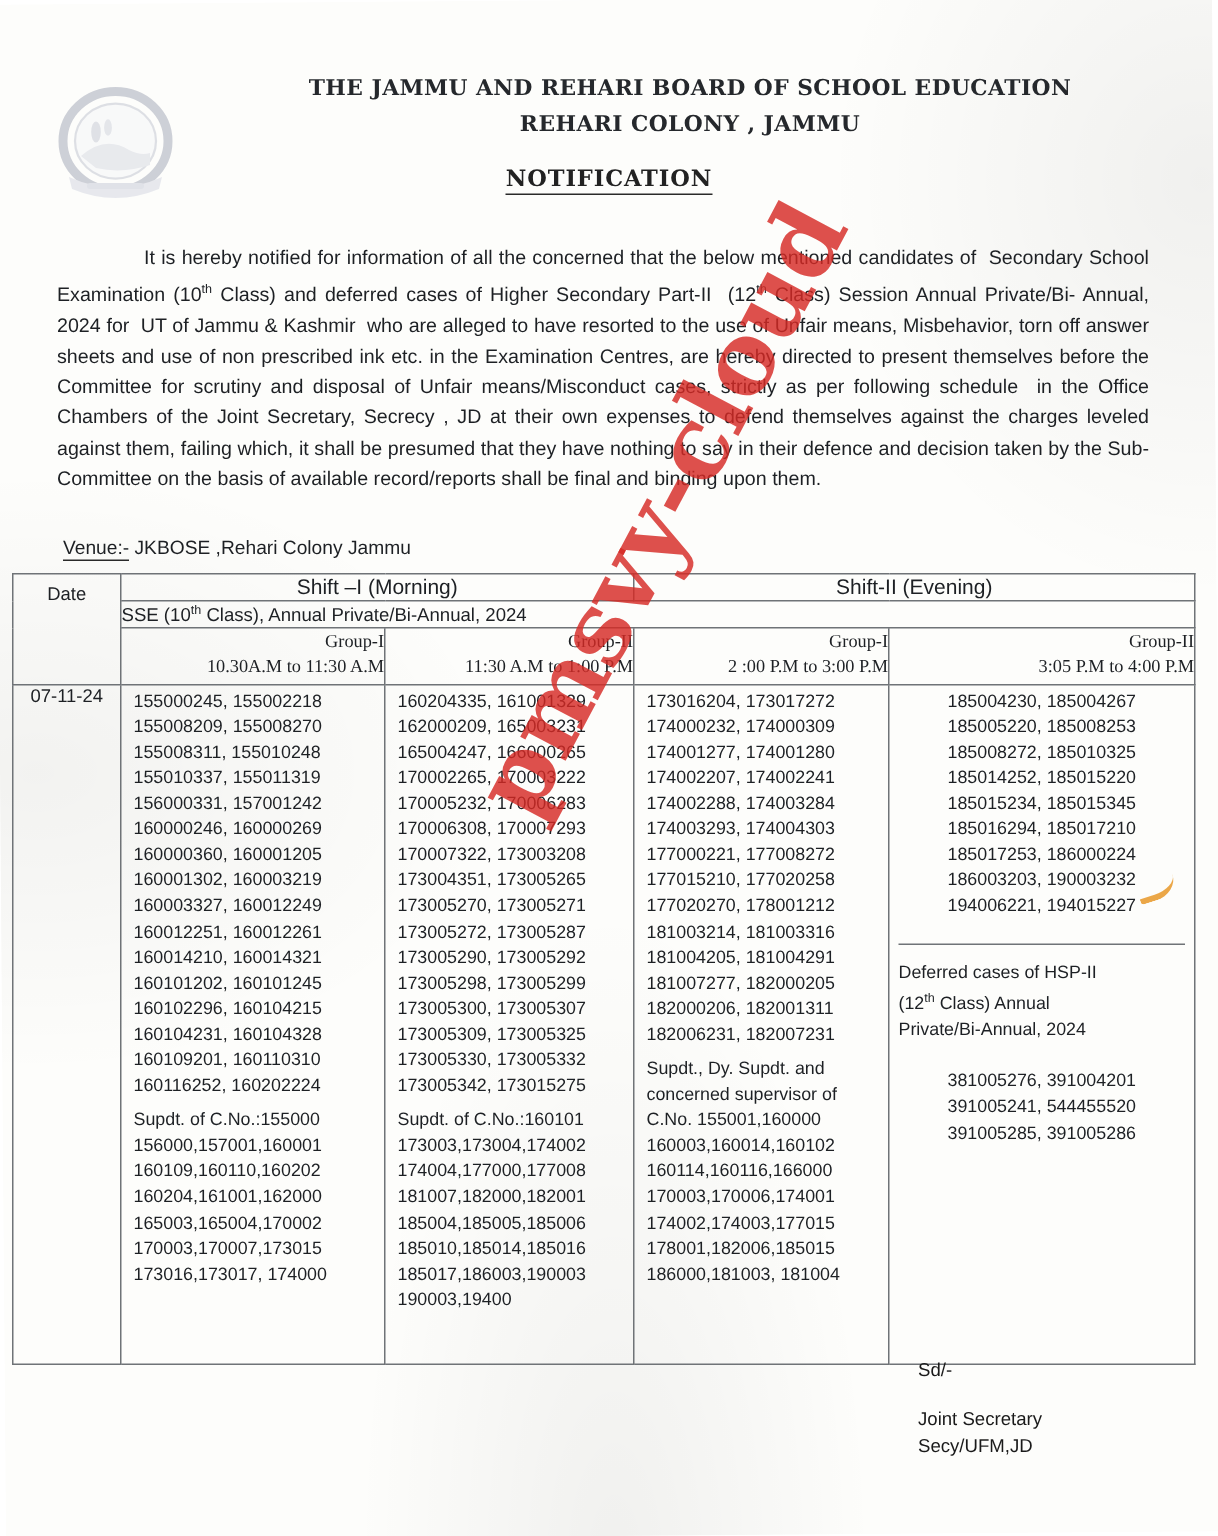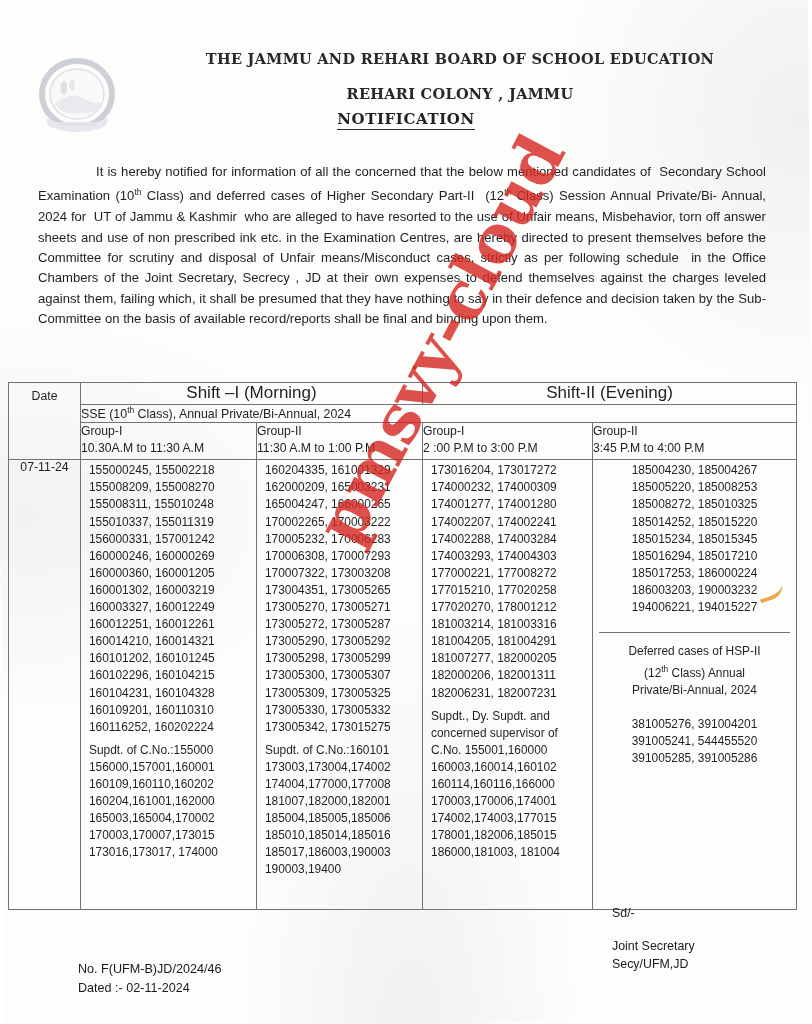--- a/index.html
+++ b/index.html
@@ -57,21 +57,21 @@
     width: 560px;
     text-align: center;
   }
   .org-1, .org-2 {
     font-family: "DejaVu Serif", serif;
     font-weight: 700;
     letter-spacing: .3px;
     color: #25282c;
   }
   .org-1 { font-size: 14.5px; }
-  .org-2 { font-size: 14.5px; margin-top: 18px; }
+  .org-2 { font-size: 14.5px; margin-top: 7px; }
 
   .notif {
     position: absolute;
     left: 0; right: 0;
     top: 110px;
     text-align: center;
   }
   .notif span {
     font-family: "DejaVu Serif", serif;
     font-weight: 700;
@@ -126,23 +126,23 @@
     padding: 0;
     vertical-align: top;
     font-weight: normal;
   }
   .c-date  { width: 72px; }
   .c-g1a   { width: 176px; }
   .c-g2a   { width: 166px; }
   .c-g1b   { width: 170px; }
   .c-g2b   { width: 204px; }
 
-  .shift-hd { text-align: center; font-size: 17px; padding: 4px 0 5px; }
+  .shift-hd { text-align: center; font-size: 14px; padding: 4px 0 5px; }
   .sse-hd   { text-align: left; font-size: 12.4px; padding: 3px 0 4px; margin-left: 12px; }
-  .grp-hd   { text-align: left; font-size: 12.2px; padding: 4px 0 1px; line-height: 17px; }
+  .grp-hd   { text-align: right; font-size: 12.2px; padding: 4px 0 1px; line-height: 17px; font-family: Liberation Serif, serif; }
   .grp-hd .time { display:block; font-size: 12.2px; }
 
   .date-cell {
     text-align: center;
     font-size: 12.3px;
     vertical-align: middle;
     margin-left: 48px;
   }
 
   .nums {
@@ -154,21 +154,20 @@
   .nums.center { text-align:center; padding-left:4px; }
   .supdt {
     line-height: 17.1px;
     font-size: 11.9px;
     white-space: pre-line;
   }
   .deferred-sep {
     border-top: 1px solid #6f7377;
     margin: 10px 6px 0 6px;
     padding-top: 10px;
-    text-align: center;
     line-height: 17.5px;
     font-size: 11.9px;
   }
   .deferred-nums {
     text-align: center;
     line-height: 17.3px;
     font-size: 11.9px;
     margin-top: 16px;
     white-space: pre-line;
   }
@@ -256,20 +255,23 @@
     Part-II&nbsp; (12<sup>th</sup> Class) Session Annual Private/Bi- Annual, 2024 for&nbsp; UT of Jammu &amp; Kashmir&nbsp; who are
     alleged to have resorted to the use of Unfair means, Misbehavior, torn off answer sheets and use of
     non prescribed ink etc. in the Examination Centres, are hereby directed to present themselves before
     the Committee for scrutiny and disposal of Unfair means/Misconduct cases, strictly as per following
     schedule&nbsp; in the Office Chambers of the Joint Secretary, Secrecy , JD at their own expenses to defend
     themselves against the charges leveled against them, failing which, it shall be presumed that they
     have nothing to say in their defence and decision taken by the Sub-Committee on the basis of
     available record/reports shall be final and binding upon them.
   </div>
 
+  <div class="venue">
+    <u>Venue:-</u><span> JKBOSE ,Rehari Colony Jammu</span>
+  </div>
 
   <div class="tbl-wrap">
     <table class="tbl">
       <colgroup>
         <col class="c-date">
           <col class="c-g1a">
           <col class="c-g2a">
           <col class="c-g1b">
           <col class="c-g2b">
       </colgroup>
@@ -294,21 +296,21 @@
           <td class="grp-hd">
             <span>Group-II</span>
             <span class="time">11:30 A.M to 1:00 P.M</span>
           </td>
           <td class="grp-hd">
             <span>Group-I</span>
             <span class="time">2 :00 P.M to 3:00 P.M</span>
           </td>
           <td class="grp-hd">
             <span>Group-II</span>
-            <span class="time">3:45 P.M to 4:00 P.M</span>
+            <span class="time">3:05 P.M to 4:00 P.M</span>
           </td>
         </tr>
 
         <tr>
           <td class="date-cell">07-11-24</td>
 
           <td>
             <div class="nums">155000245, 155002218
 155008209, 155008270
 155008311, 155010248
@@ -409,21 +411,17 @@
         </tr>
       </tbody>
     </table>
   </div>
 
   <div class="sd">Sd/-</div>
   <div class="sign">
     <div>Joint Secretary</div>
     <div>Secy/UFM,JD</div>
   </div>
-  <div class="refno">
-    <div>No. F(UFM-B)JD/2024/46</div>
-    <div>Dated :- 02-11-2024</div>
-  </div>
 
   <div class="wm">pmsvy-cloud</div>
   <div class="wm-tick"></div>
 
 </div>
 
 </body></html>

